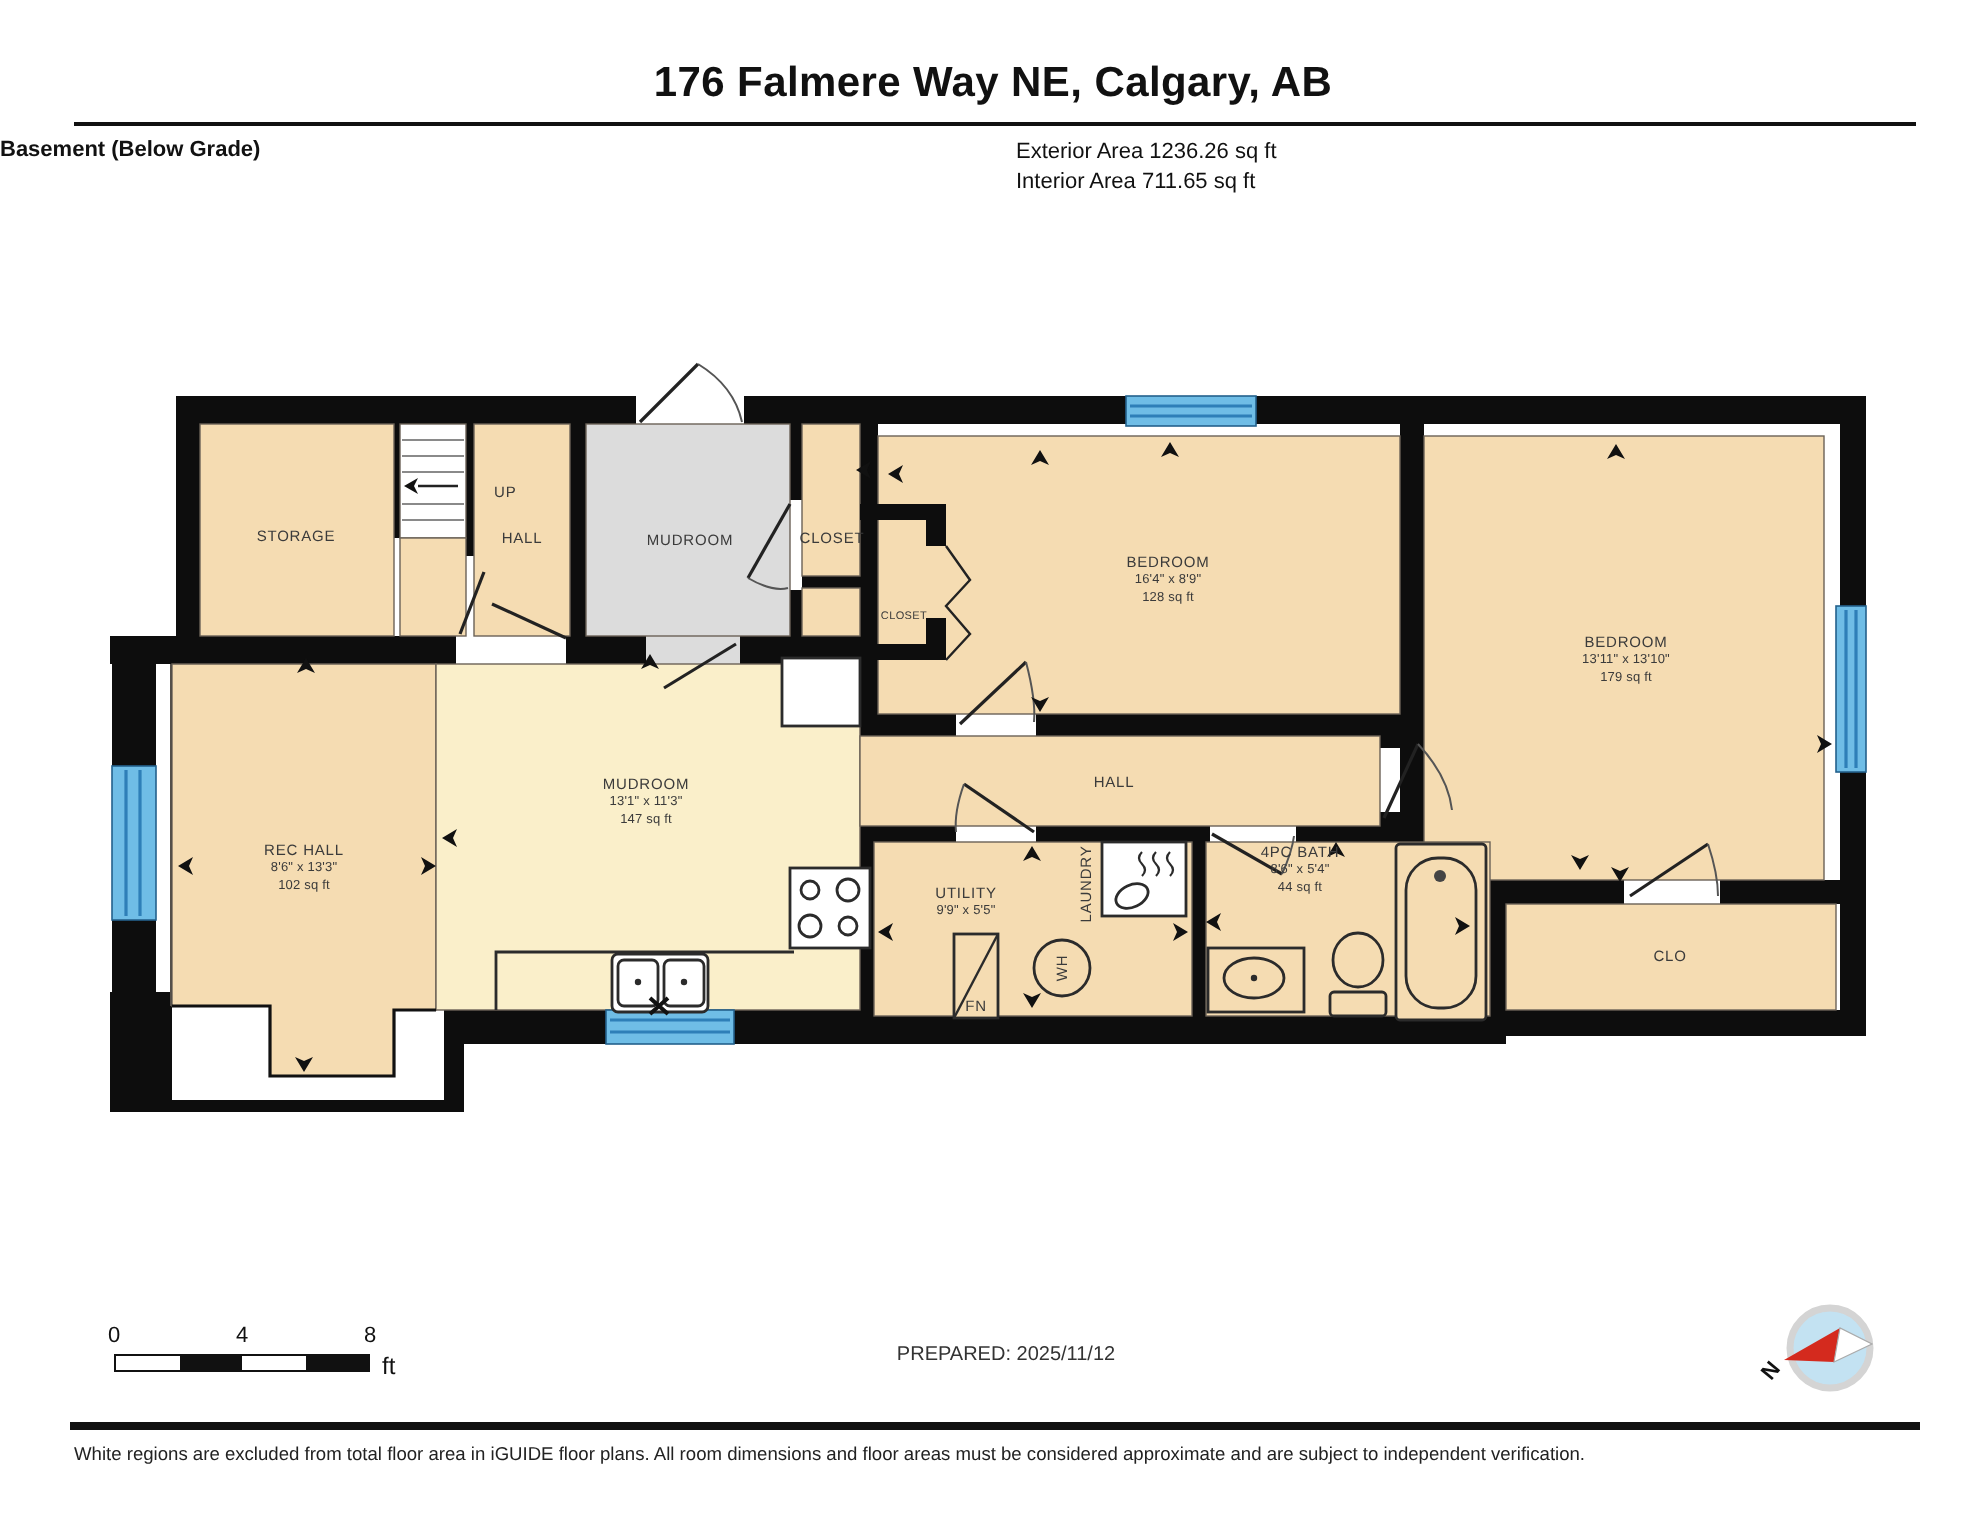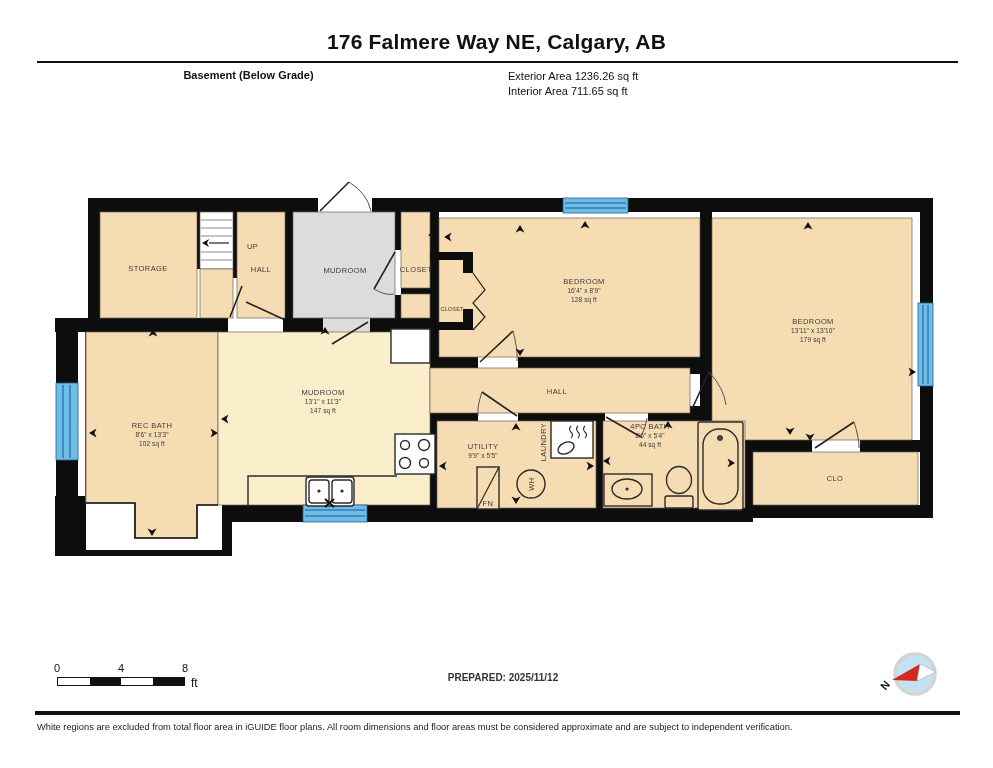--- a/index.html
+++ b/index.html
@@ -7,21 +7,21 @@
     --window_blue:#6fbde6; --window_blue_dark:#2e7fb8; --compass_red:#d42a1e; --compass_blue:#c3e2f2;
   }
   *{box-sizing:border-box;margin:0;padding:0}
   html,body{width:993px;height:768px;background:#fff;overflow:hidden;
     font-family:"Liberation Sans","DejaVu Sans",sans-serif;color:#222;position:relative}
   .abs{position:absolute}
   
   .title{position:absolute;left:0;top:30px;width:993px;text-align:center;
     font-size:21px;font-weight:bold;color:#111;letter-spacing:.2px}
   .header-rule{position:absolute;left:37px;top:61px;width:921px;height:2px;background:#111}
-  .floor-label{position:absolute;left:0;top:69px;width:497px;text-align:center;
+  .floor-label{position:absolute;left:0;top:69px;width:497px;text-align:left;
     font-size:11px;font-weight:bold;color:#111}
   .area-lines{position:absolute;left:508px;top:69px;font-size:11px;color:#111;line-height:15px}
   
   svg.plan{position:absolute;left:0;top:0}
   .wall{fill:var(--wall)}
   .tan{fill:var(--room_tan);stroke:#6b6257;stroke-width:.7}
   .pale{fill:var(--room_light);stroke:#6b6257;stroke-width:.7}
   .gray{fill:var(--mudroom_gray);stroke:#6b6257;stroke-width:.7}
   .white{fill:#fff}
   .win{fill:var(--window_blue);stroke:#23618d;stroke-width:.8}
@@ -41,21 +41,21 @@
   .tiny{font-size:5.5px;letter-spacing:.2px}
   .rot{transform:translate(-50%,-50%) rotate(-90deg)}
   
   .tick{position:absolute;transform:translateX(-50%);font-size:11px;color:#111}
   .scale-bar{position:absolute;left:57px;top:677px;width:128px;height:9px;
     border:1px solid #111;background:#fff;display:flex}
   .scale-bar i{display:block;width:32px;height:100%}
   .scale-bar i:nth-child(2),.scale-bar i:nth-child(4){background:#111}
   .ft-label{position:absolute;left:191px;top:676px;font-size:12px;color:#111}
   .prepared{position:absolute;left:503px;top:672px;transform:translateX(-50%);
-    font-size:10px;font-weight:700;color:#333}
+    font-size:10px;font-weight:400;color:#333}
   .footer-rule{position:absolute;left:35px;top:711px;width:925px;height:4px;background:#111}
   .disclaimer{position:absolute;left:37px;top:722px;width:930px;font-size:9.3px;color:#222}
 </style>
 </head>
 <body>
 
 <div class="title">176 Falmere Way NE, Calgary, AB</div>
 <div class="header-rule"></div>
 <div class="floor-label">Basement (Below Grade)</div>
 <div class="area-lines">
@@ -257,21 +257,21 @@
   <div>BEDROOM</div>
   <div class="dims">16'4" x 8'9"</div>
   <div class="dims">128 sq ft</div>
 </div>
 <div class="room-label" style="left:813px;top:330px">
   <div>BEDROOM</div>
   <div class="dims">13'11" x 13'10"</div>
   <div class="dims">179 sq ft</div>
 </div>
 <div class="room-label" style="left:152px;top:434px">
-  <div>REC BATH</div>
+  <div>REC HALL</div>
   <div class="dims">8'6" x 13'3"</div>
   <div class="dims">102 sq ft</div>
 </div>
 <div class="room-label" style="left:323px;top:401px">
   <div>MUDROOM</div>
   <div class="dims">13'1" x 11'3"</div>
   <div class="dims">147 sq ft</div>
 </div>
 <div class="room-label" style="left:557px;top:391px"><span>HALL</span></div>
 <div class="room-label" style="left:483px;top:451px">

